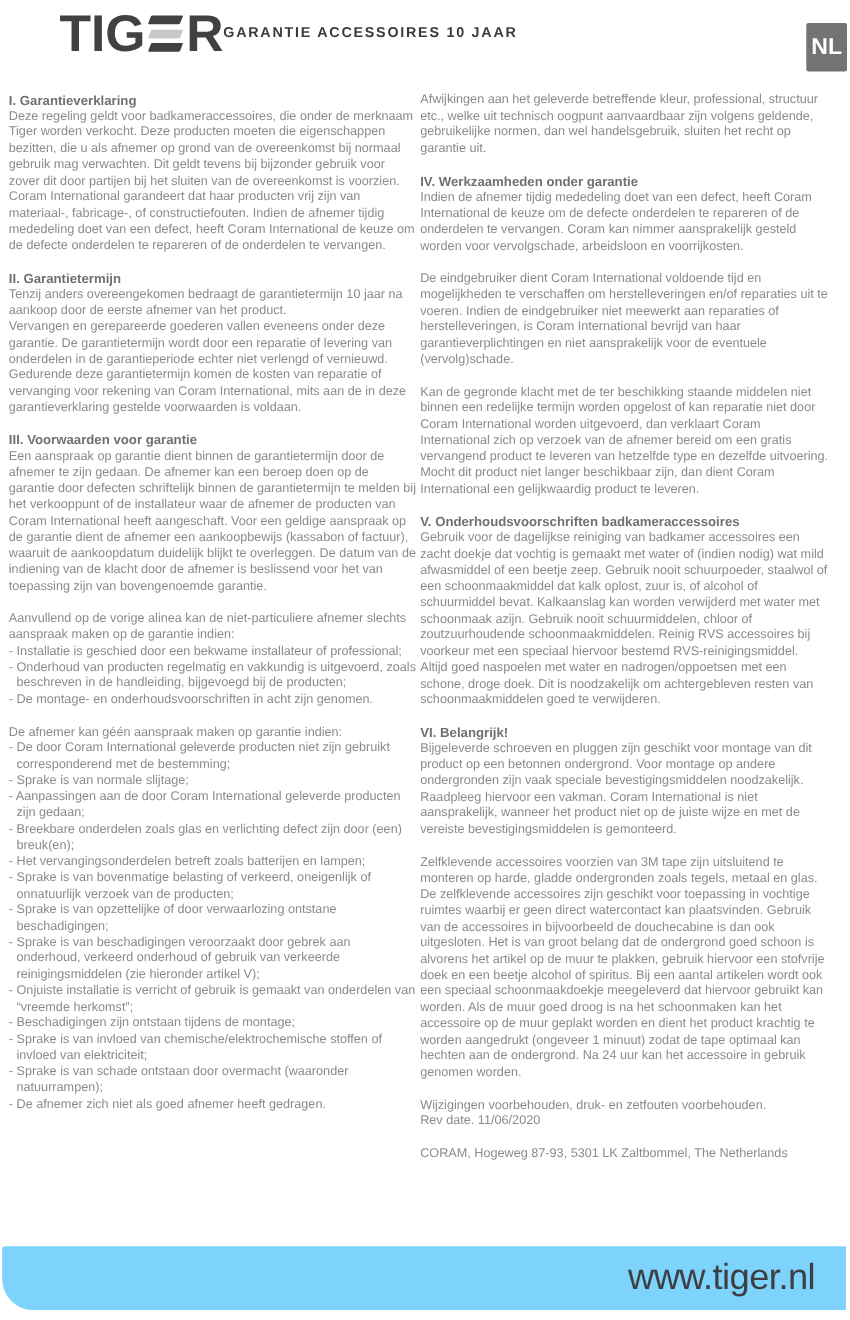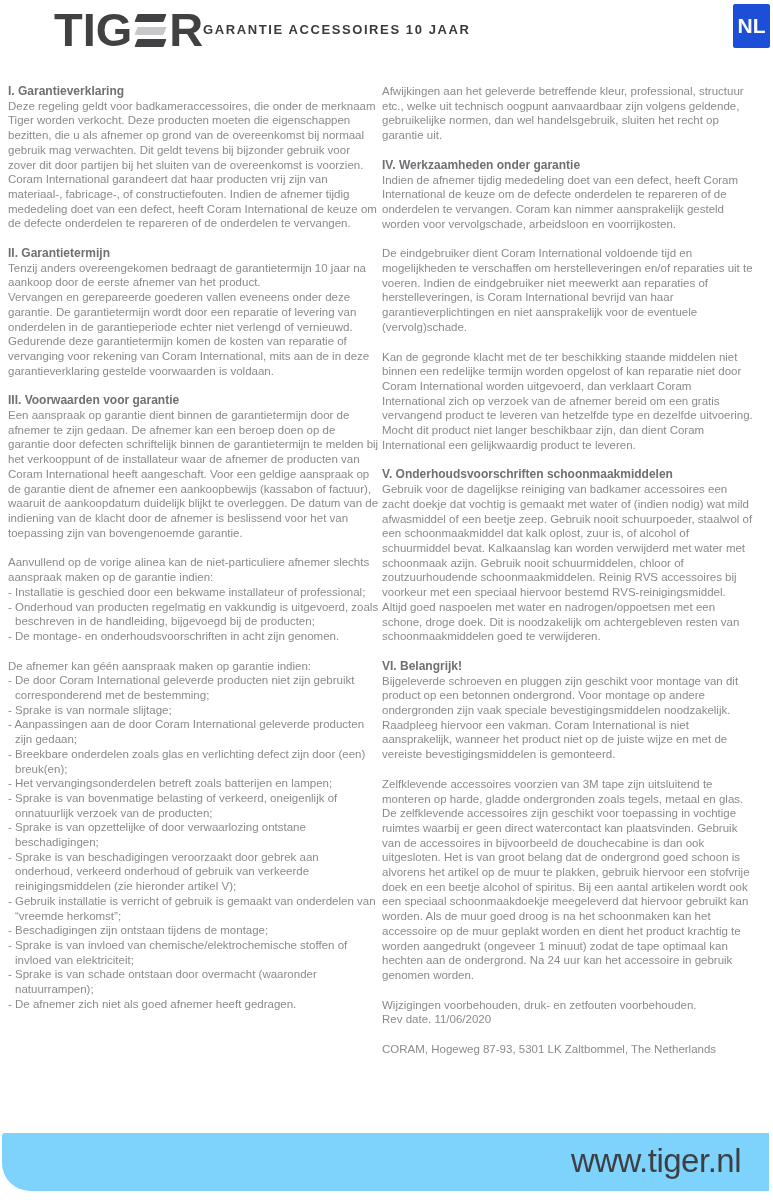--- a/index.html
+++ b/index.html
@@ -12,22 +12,22 @@
   .header{position:absolute;top:0;left:0;right:0;height:70px;}
   .logo{position:absolute;left:14px;top:6px;display:flex;align-items:flex-start;
         font-weight:bold;font-size:47px;line-height:1;color:#414042;letter-spacing:0;margin-left:40px;}
   .logo-text{display:block;}
   .logo-e{display:flex;flex-direction:column;justify-content:space-between;
           width:29px;height:33px;margin:8px 4px 0 4px;}
   .logo-e .bar{height:8px;border-radius:1px;transform:skewX(-21deg);background:#414042;}
   .logo-e .bar.light{background:#c8c8ca;}
   .page-title{position:absolute;left:203px;top:22px;font-size:13px;font-weight:bold;
               letter-spacing:1.6px;color:#3a3a3c;white-space:nowrap;}
-  .lang-badge{position:absolute;right:3px;top:4px;width:37px;height:44px;
-              background:#1d4ed8;color:#ffffff;border-radius:2px;
+  .lang-badge{position:absolute;right:3px;top:21px;width:37px;height:44px;
+              background:#737373;color:#ffffff;border-radius:2px;
               display:flex;align-items:center;justify-content:center;
               font-size:21px;font-weight:bold;}
   
   .content{position:absolute;top:84px;left:8px;right:10px;display:flex;gap:3px;
            font-size:11.5px;line-height:14.7px;color:#8a8b8e;}
   .col{width:371px;}
   .sec{margin:0 0 15px 0;}
   h3{margin:0;font-size:12px;line-height:14.7px;font-weight:bold;color:#6f7073;}
   p{margin:0;}
   p.gap{margin-top:15px;}
@@ -85,41 +85,41 @@
         <p class="gap">De afnemer kan géén aanspraak maken op garantie indien:</p>
         <ul>
           <li>De door Coram International geleverde producten niet zijn gebruikt corresponderend met de bestemming;</li>
           <li>Sprake is van normale slijtage;</li>
           <li>Aanpassingen aan de door Coram International geleverde producten zijn gedaan;</li>
           <li>Breekbare onderdelen zoals glas en verlichting defect zijn door (een) breuk(en);</li>
           <li>Het vervangingsonderdelen betreft zoals batterijen en lampen;</li>
           <li>Sprake is van bovenmatige belasting of verkeerd, oneigenlijk of onnatuurlijk verzoek van de producten;</li>
           <li>Sprake is van opzettelijke of door verwaarlozing ontstane beschadigingen;</li>
           <li>Sprake is van beschadigingen veroorzaakt door gebrek aan onderhoud, verkeerd onderhoud of gebruik van verkeerde reinigingsmiddelen (zie hieronder artikel V);</li>
-          <li>Gebruik installatie is verricht of gebruik is gemaakt van onderdelen van “vreemde herkomst”;</li>
+          <li>Onjuiste installatie is verricht of gebruik is gemaakt van onderdelen van “vreemde herkomst”;</li>
           <li>Beschadigingen zijn ontstaan tijdens de montage;</li>
           <li>Sprake is van invloed van chemische/elektrochemische stoffen of invloed van elektriciteit;</li>
           <li>Sprake is van schade ontstaan door overmacht (waaronder natuurrampen);</li>
           <li>De afnemer zich niet als goed afnemer heeft gedragen.</li>
         </ul>
       </div>
     </div>
 
     <div class="col">
       <div class="sec">
         <p>Afwijkingen aan het geleverde betreffende kleur, professional, structuur etc., welke uit technisch oogpunt aanvaardbaar zijn volgens geldende, gebruikelijke normen, dan wel handelsgebruik, sluiten het recht op garantie uit.</p>
       </div>
       <div class="sec">
         <h3>IV. Werkzaamheden onder garantie</h3>
         <p>Indien de afnemer tijdig mededeling doet van een defect, heeft Coram International de keuze om de defecte onderdelen te repareren of de onderdelen te vervangen. Coram kan nimmer aansprakelijk gesteld worden voor vervolgschade, arbeidsloon en voorrijkosten.</p>
         <p class="gap">De eindgebruiker dient Coram International voldoende tijd en mogelijkheden te verschaffen om herstelleveringen en/of reparaties uit te voeren. Indien de eindgebruiker niet meewerkt aan reparaties of herstelleveringen, is Coram International bevrijd van haar garantieverplichtingen en niet aansprakelijk voor de eventuele (vervolg)schade.</p>
         <p class="gap">Kan de gegronde klacht met de ter beschikking staande middelen niet binnen een redelijke termijn worden opgelost of kan reparatie niet door Coram International worden uitgevoerd, dan verklaart Coram International zich op verzoek van de afnemer bereid om een gratis vervangend product te leveren van hetzelfde type en dezelfde uitvoering. Mocht dit product niet langer beschikbaar zijn, dan dient Coram International een gelijkwaardig product te leveren.</p>
       </div>
       <div class="sec">
-        <h3>V. Onderhoudsvoorschriften schoonmaakmiddelen</h3>
+        <h3>V. Onderhoudsvoorschriften badkameraccessoires</h3>
         <p>Gebruik voor de dagelijkse reiniging van badkamer accessoires een zacht doekje dat vochtig is gemaakt met water of (indien nodig) wat mild afwasmiddel of een beetje zeep. Gebruik nooit schuurpoeder, staalwol of een schoonmaakmiddel dat kalk oplost, zuur is, of alcohol of schuurmiddel bevat. Kalkaanslag kan worden verwijderd met water met schoonmaak azijn. Gebruik nooit schuurmiddelen, chloor of zoutzuurhoudende schoonmaakmiddelen. Reinig RVS accessoires bij voorkeur met een speciaal hiervoor bestemd RVS-reinigingsmiddel. Altijd goed naspoelen met water en nadrogen/oppoetsen met een schone, droge doek. Dit is noodzakelijk om achtergebleven resten van schoonmaakmiddelen goed te verwijderen.</p>
       </div>
       <div class="sec">
         <h3>VI. Belangrijk!</h3>
         <p>Bijgeleverde schroeven en pluggen zijn geschikt voor montage van dit product op een betonnen ondergrond. Voor montage op andere ondergronden zijn vaak speciale bevestigingsmiddelen noodzakelijk. Raadpleeg hiervoor een vakman. Coram International is niet aansprakelijk, wanneer het product niet op de juiste wijze en met de vereiste bevestigingsmiddelen is gemonteerd.</p>
         <p class="gap">Zelfklevende accessoires voorzien van 3M tape zijn uitsluitend te monteren op harde, gladde ondergronden zoals tegels, metaal en glas. De zelfklevende accessoires zijn geschikt voor toepassing in vochtige ruimtes waarbij er geen direct watercontact kan plaatsvinden. Gebruik van de accessoires in bijvoorbeeld de douchecabine is dan ook uitgesloten. Het is van groot belang dat de ondergrond goed schoon is alvorens het artikel op de muur te plakken, gebruik hiervoor een stofvrije doek en een beetje alcohol of spiritus. Bij een aantal artikelen wordt ook een speciaal schoonmaakdoekje meegeleverd dat hiervoor gebruikt kan worden. Als de muur goed droog is na het schoonmaken kan het accessoire op de muur geplakt worden en dient het product krachtig te worden aangedrukt (ongeveer 1 minuut) zodat de tape optimaal kan hechten aan de ondergrond. Na 24 uur kan het accessoire in gebruik genomen worden.</p>
         <p class="gap">Wijzigingen voorbehouden, druk- en zetfouten voorbehouden.</p>
         <p>Rev date. 11/06/2020</p>
         <p class="gap">CORAM, Hogeweg 87-93, 5301 LK Zaltbommel, The Netherlands</p>
       </div>

